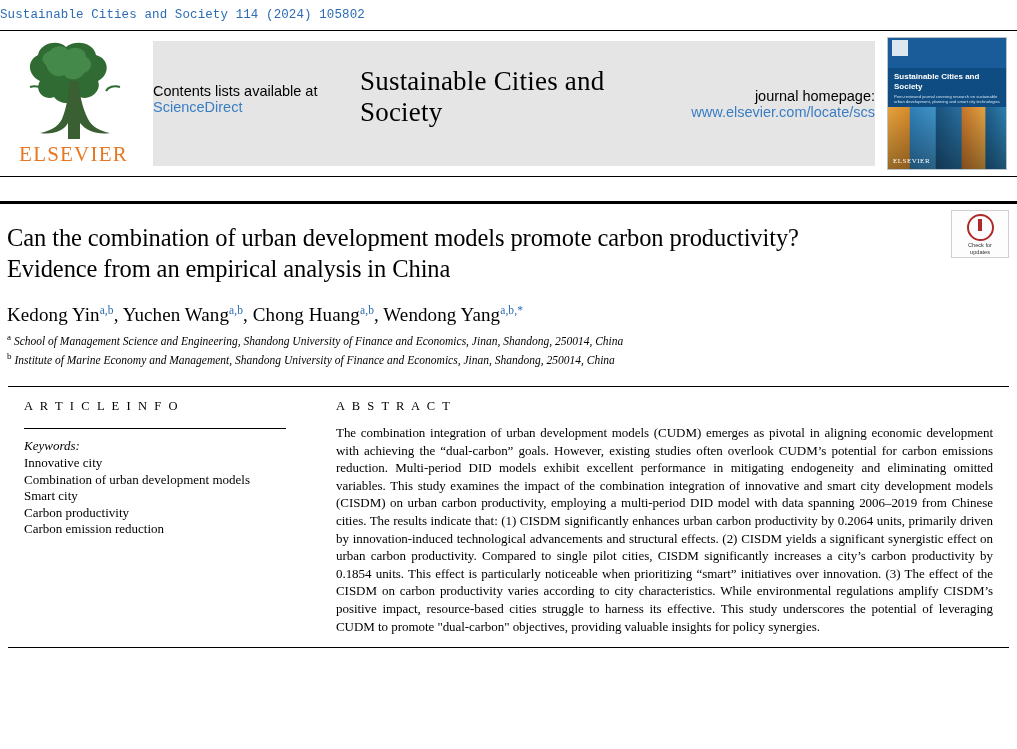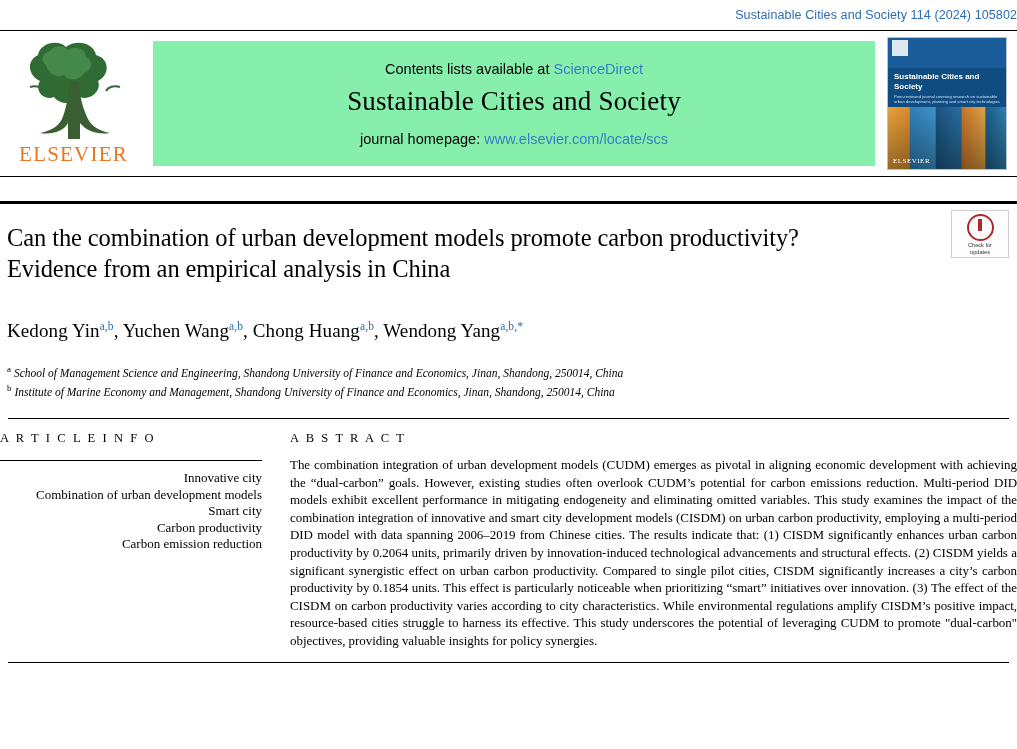--- a/index.html
+++ b/index.html
@@ -11,22 +11,22 @@
     width: 1017px;
     height: 749px;
     font-family: "Liberation Serif", serif;
     color: #000;
     position: relative;
     overflow: hidden;
   }
 
   
   .running-head {
-    text-align: right;
-    font-family: Liberation Sans, sans-serif;
+    text-align: left;
+    font-family: Liberation Mono, monospace;
     font-size: 12.5px;
     color: #2b6cb5;
     padding-top: 8px;
     letter-spacing: 0.1px;
   }
 
   
   .masthead {
     margin-top: 8px;
     border-top: 1px solid #000;
@@ -54,24 +54,24 @@
     text-align: center;
     font-family: "Liberation Serif", serif;
     font-size: 21px;
     letter-spacing: 1.2px;
     color: #e87722;
     font-weight: 400;
   }
 
   .journal-band {
     flex: 1 1 auto;
-    background: #86efac;
+    background: #e5e5e5;
     margin: 10px 0 10px 8px;
     display: flex;
-    flex-direction: column;
+    flex-direction: row;
     justify-content: center;
     align-items: center;
     padding: 6px 0;
     box-sizing: border-box;
   }
   .contents-line {
     font-family: "Liberation Sans", sans-serif;
     font-size: 14.5px;
     color: #000;
     margin-bottom: 9px;
@@ -168,30 +168,30 @@
     font-size: 24.5px;
     line-height: 31px;
     margin: 0;
     font-weight: normal;
     max-width: 830px;
     letter-spacing: -0.1px;
   }
   .authors {
     font-family: "Liberation Serif", serif;
     font-size: 19px;
-    margin-top: 36px;
+    margin-top: 20px;
     letter-spacing: 0.1px;
   }
   .authors sup { font-size: 11.5px; color: #2b6cb5; vertical-align: super; }
   .affil {
     font-family: "Liberation Serif", serif;
     font-style: italic;
     font-size: 11.5px;
     line-height: 15px;
-    margin-top: 20px;
+    margin-top: 4px;
   }
   .affil sup { font-style: normal; font-size: 9px; vertical-align: super; }
 
   .crossmark {
     position: absolute;
     right: 8px;
     top: 6px;
     width: 58px;
     height: 48px;
     border: 1px solid #cfcfcf;
@@ -222,36 +222,37 @@
     color: #333;
   }
 
   
   .rule-top {
     border-top: 1px solid #000;
     margin: 18px 8px 0 8px;
   }
   .cols {
     display: flex;
-    padding: 0 0;
+    padding: 0 24px;
     margin-top: 12px;
+    gap: 22px;
   }
   .col-info { flex: 0 0 290px; padding-right: 28px; box-sizing: border-box; }
   .col-abs { flex: 1 1 auto; }
 
   .sec-head {
     font-family: "Liberation Serif", serif;
     font-size: 12.5px;
     letter-spacing: 2.1px;
     font-weight: normal;
     margin: 0 0 10px 0;
   }
   .kw-rule { border-top: 1px solid #000; margin: 14px 0 9px 0; width: 262px; }
   .kw-label { font-style: italic; font-size: 13px; }
-  .kw-list { font-size: 13px; line-height: 16.6px; margin-top: 1px; text-align: right; }
+  .kw-list { font-size: 13px; line-height: 16.6px; margin-top: 1px; }
 
   .abstract-text {
     font-size: 13px;
     line-height: 17.6px;
     text-align: justify;
     margin: 0;
     letter-spacing: -0.05px;
   }
   .bottom-rule {
     border-top: 1px solid #000;
@@ -330,20 +331,21 @@
   </div>
 </div>
 
 <div class="rule-top"></div>
 
 <div class="cols">
 
   <div class="col-info">
     <div class="sec-head">A R T I C L E   I N F O</div>
     <div class="kw-rule"></div>
+    <div class="kw-label">Keywords:</div>
     <div class="kw-list">
       <div>Innovative city</div>
       <div>Combination of urban development models</div>
       <div>Smart city</div>
       <div>Carbon productivity</div>
       <div>Carbon emission reduction</div>
     </div>
   </div>
 
   <div class="col-abs">

